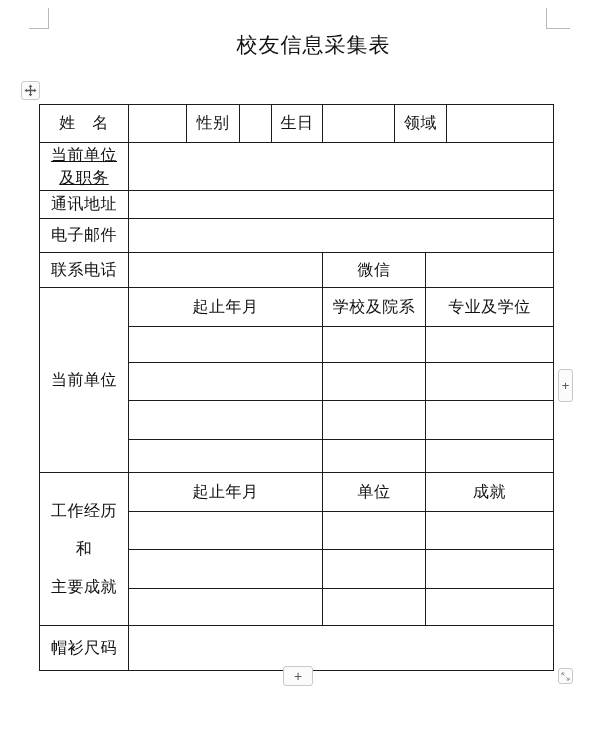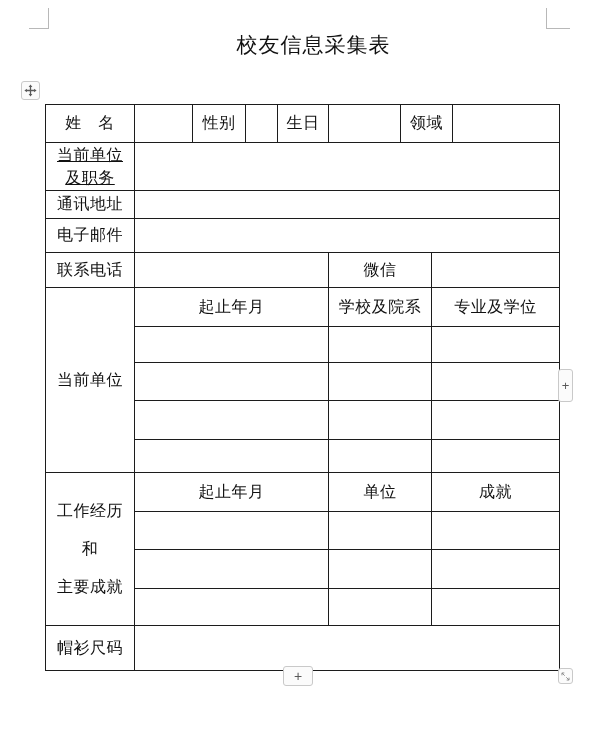--- a/index.html
+++ b/index.html
@@ -49,21 +49,21 @@
     color: #595959;
     cursor: pointer;
   }
   .move-handle { left: 21px; top: 81px; width: 19px; height: 19px; }
   .add-col-btn { left: 558px; top: 369px; width: 15px; height: 33px; font-size: 13px; line-height: 1; }
   .add-row-btn { left: 283px; top: 666px; width: 30px; height: 20px; font-size: 14px; line-height: 1; }
   .resize-handle { left: 558px; top: 668px; width: 15px; height: 16px; }
   
   table.form {
     position: absolute;
-    left: 45px; top: 104px;
+    left: 39px; top: 104px;
     width: 514px;
     border-collapse: collapse;
     table-layout: fixed;
   }
   table.form td {
     border: 1.4px solid #1c1c1c;
     text-align: center;
     vertical-align: middle;
     font-size: 16px;
     color: #111;

